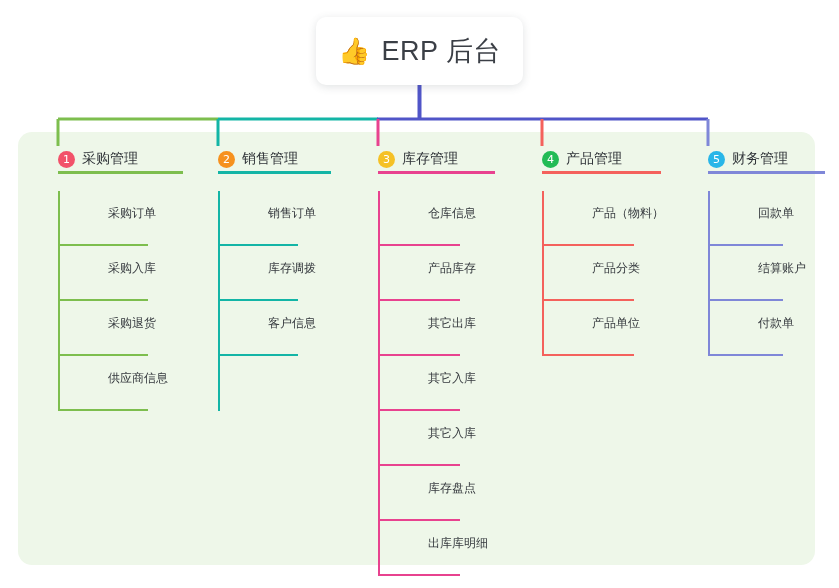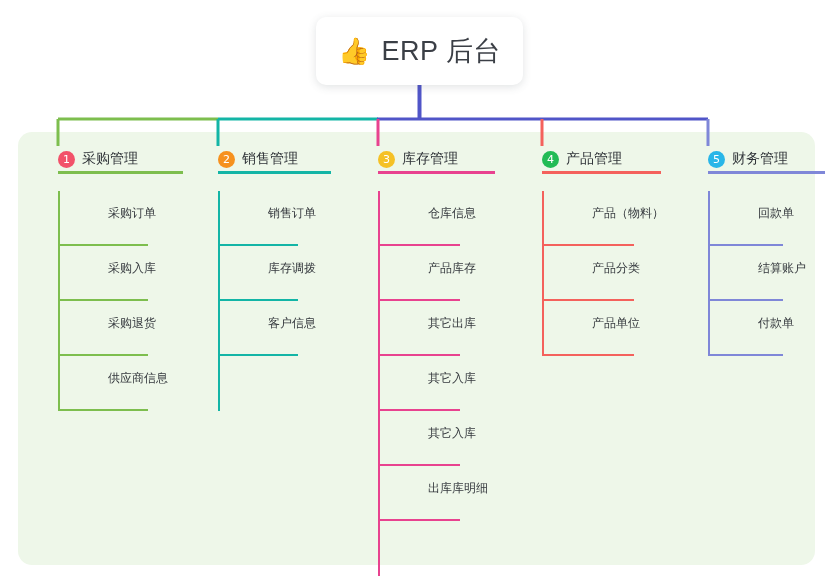--- a/index.html
+++ b/index.html
@@ -201,20 +201,24 @@
           </div>
           <div class="item">
             <span class="item-label">其它入库</span>
             <span class="item-rule" style="background: rgb(232, 66, 143); width: 82px;"></span>
           </div>
           <div class="item">
             <span class="item-label">其它入库</span>
             <span class="item-rule" style="background: rgb(232, 66, 143); width: 82px;"></span>
           </div>
           <div class="item">
+            <span class="item-label">库存盘点</span>
+            <span class="item-rule" style="background: rgb(232, 66, 143); width: 82px;"></span>
+          </div>
+          <div class="item">
             <span class="item-label">出库库明细</span>
             <span class="item-rule" style="background: rgb(232, 66, 143); width: 82px;"></span>
           </div>
         </div>
       </div>
       <div class="col" style="left: 522px; width: 134px;">
         <div class="col-head">
           <span class="badge" style="background: rgb(34, 187, 85);">4</span>
           <span class="col-title">产品管理</span>
           <span class="head-rule" style="background: rgb(244, 97, 92); width: 119px;"></span>

